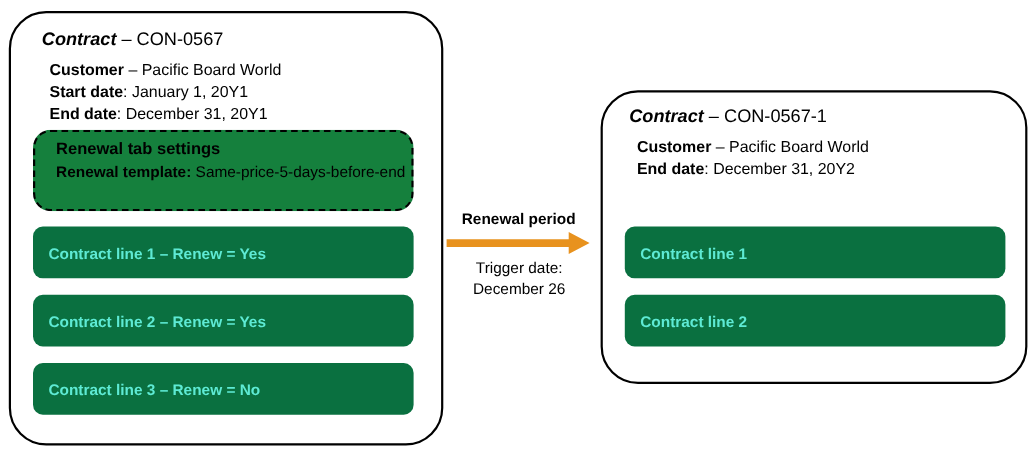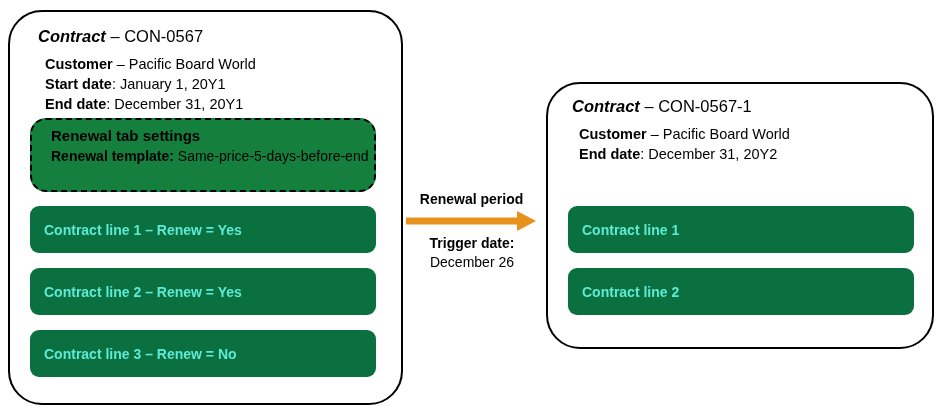--- a/index.html
+++ b/index.html
@@ -135,21 +135,21 @@
   .arrow-sublabel {
     position: absolute;
     left: -2px;
     top: 44px;
     width: 140px;
     text-align: center;
     font-size: 14px;
     line-height: 19px;
   }
   .arrow-sublabel .row { display: block; }
-  .arrow-sublabel .lbl { font-weight: bold; }
+  .arrow-sublabel .lbl { font-weight: normal; }
   .arrow-sublabel .val { font-weight: normal; }
 </style>
 </head>
 <body>
 
 <div class="canvas">
 
   <div class="contract-card card-left">
     <div class="card-title" style="left:28px; top:14px;">
       <span class="lbl">Contract</span><span class="val"> – </span><span class="val">CON-0567</span>

